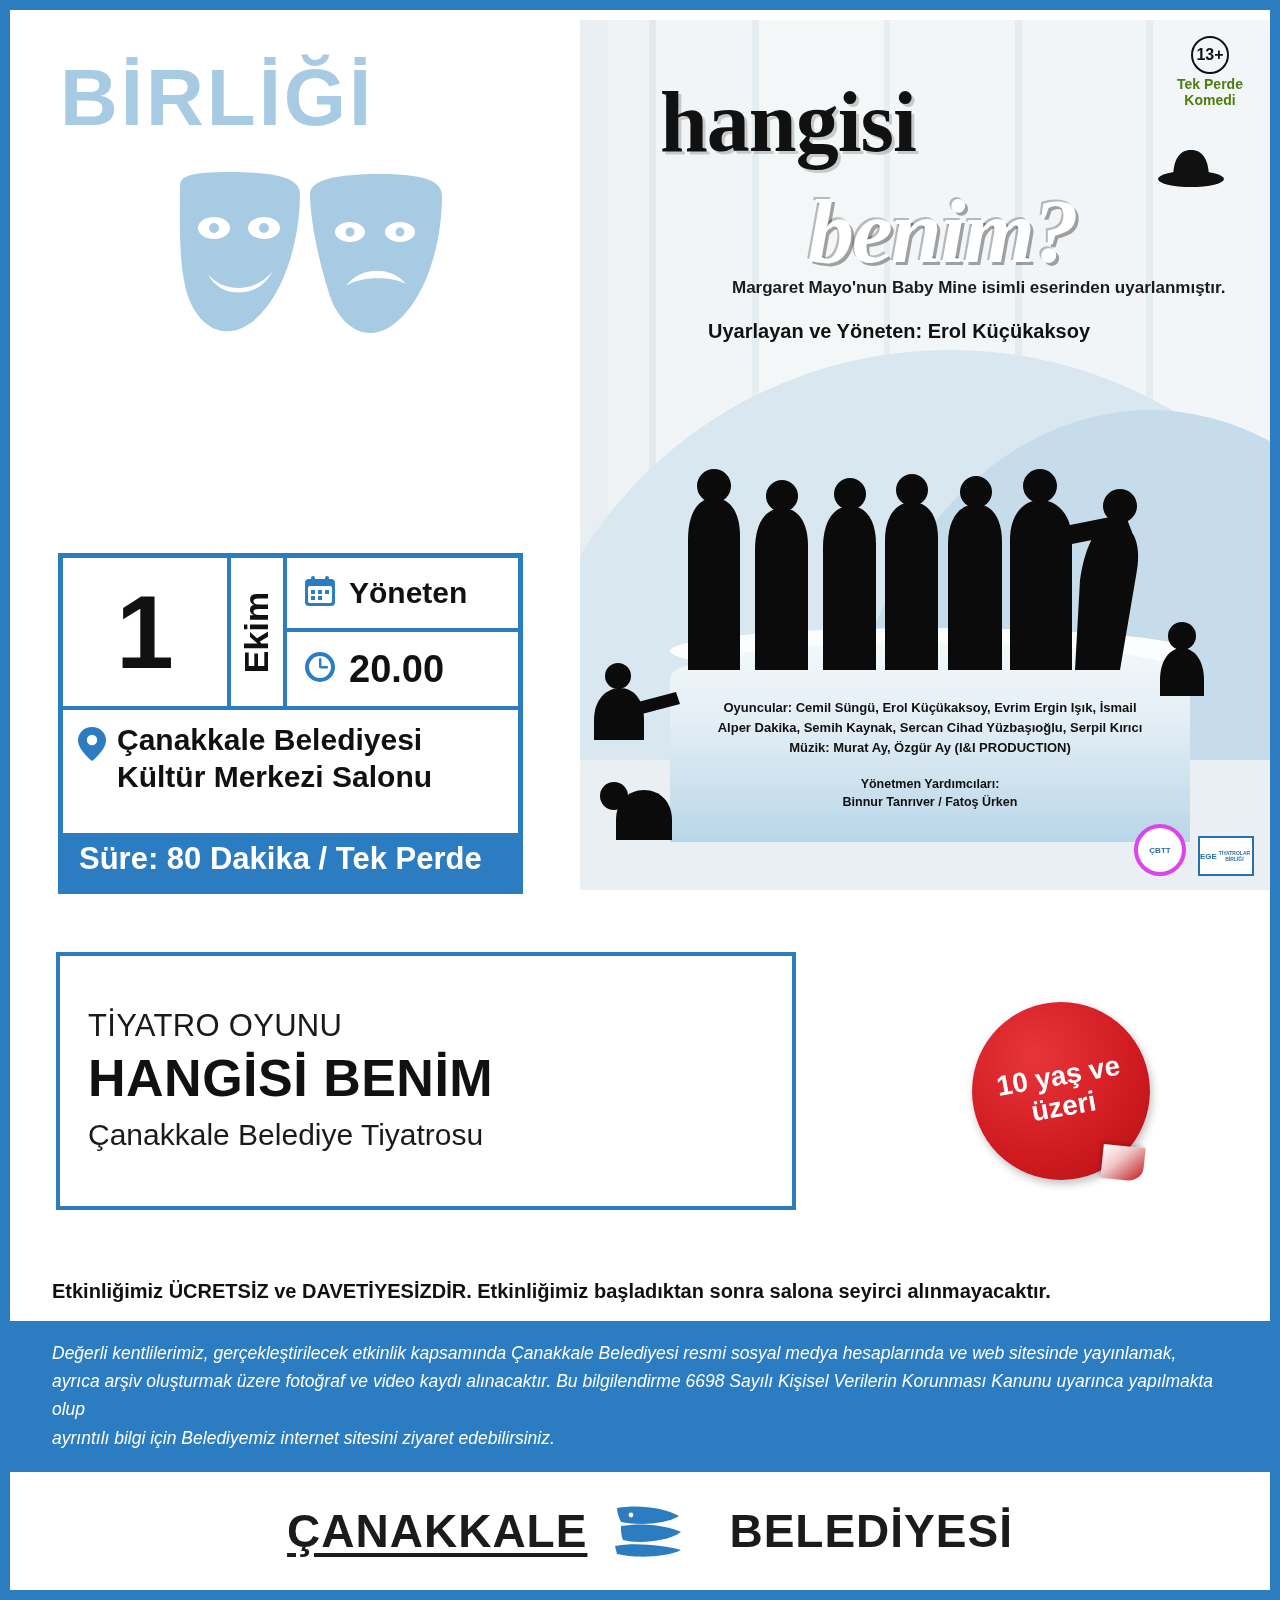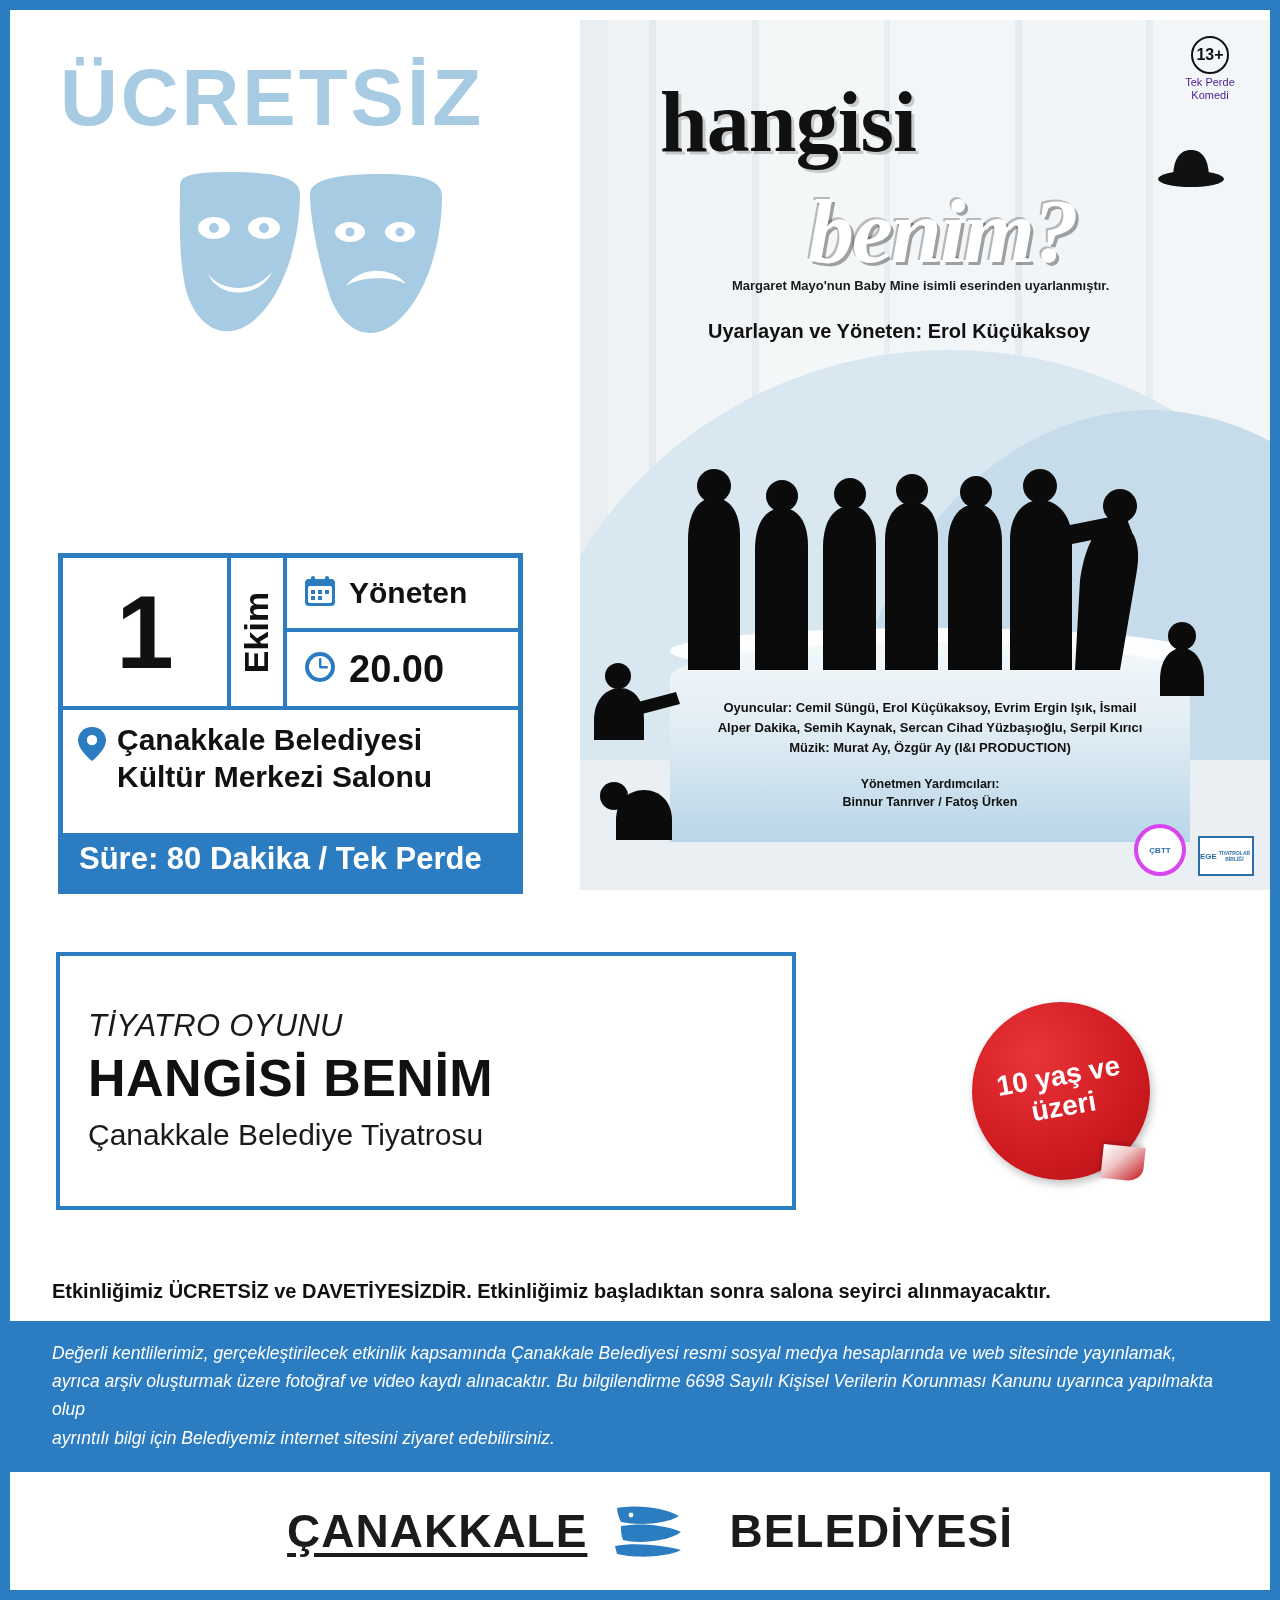--- a/index.html
+++ b/index.html
@@ -121,36 +121,36 @@
     font-family: "Liberation Serif", serif;
     font-weight: bold; font-style: italic; font-size: 92px; color: #fff;
     letter-spacing: -2px;
     text-shadow: 3px 3px 0 rgba(0,0,0,.35), -2px -2px 0 rgba(0,0,0,.25);
   }
   .pp-hat {
     position: absolute; right: 44px; top: 126px; width: 70px; height: 42px;
   }
   .pp-sub1 {
     position: absolute; left: 152px; top: 258px;
-    font-size: 13px; font-weight: bold; color: #1b1b1b;
+    font-size: 17px; font-weight: bold; color: #1b1b1b;
   }
   .pp-sub2 {
     position: absolute; left: 128px; top: 300px;
     font-size: 20px; font-weight: bold; color: #111;
   }
   .pp-badge {
     position: absolute; right: 14px; top: 16px;
     text-align: center; width: 92px;
   }
   .pp-badge .ring {
     width: 38px; height: 38px; border: 2.5px solid #111; border-radius: 50%;
     margin: 0 auto 2px auto; font-size: 16px; font-weight: bold; color: #111;
     display: flex; align-items: center; justify-content: center;
   }
-  .pp-badge .bt { font-size: 11px; font-weight: normal; color: #4c1d95; line-height: 1.15; }
+  .pp-badge .bt { font-size: 14px; font-weight: bold; color: #4d7c0f; line-height: 1.15; }
 
   .pp-stage {
     position: absolute; left: 90px; bottom: 48px; width: 520px; height: 200px;
     background: linear-gradient(180deg,#f4f8fa 0%, #e3eef5 40%, #b9d6e8 100%);
     border-radius: 50%/18% 18% 0 0;
   }
   .pp-stage-top {
     position: absolute; left: 90px; bottom: 216px; width: 520px; height: 46px;
     background: #fbfdfe; border-radius: 50%;
   }
@@ -177,21 +177,21 @@
   }
   .silhouettes { position: absolute; left: 0; bottom: 0; width: 100%; height: 100%; }
 
   
   .info-box {
     position: absolute; left: 46px; top: 942px;
     width: 740px; height: 258px;
     border: 4px solid #2b7cc0; background: #fff;
     padding: 52px 0 0 28px;
   }
-  .info-kicker { font-size: 31px; color: #1a1a1a; letter-spacing: .3px; font-style: italic; }
+  .info-kicker { font-size: 31px; color: #1a1a1a; letter-spacing: .3px; }
   .info-title { font-size: 52px; font-weight: bold; color: #111; margin-top: 4px; letter-spacing: .5px; }
   .info-sub { font-size: 30px; color: #1a1a1a; margin-top: 10px; }
 
   
   .age-sticker {
     position: absolute; left: 962px; top: 992px;
     width: 178px; height: 178px;
   }
   .age-sticker .circle {
     position: absolute; inset: 0;
@@ -239,21 +239,21 @@
   .footer-word.u { text-decoration: underline; text-underline-offset: 6px; }
   .footer-logo { width: 78px; height: 58px; }
 </style>
 </head>
 <body>
 
 <div class="poster">
  <div class="poster-inner">
 
   <div class="tiyatro-block">
-    <div class="tiyatro-word">ÜCRETSİZ</div>
+    <div class="tiyatro-word">BİRLİĞİ</div>
     <div class="masks">
       <svg width="300" height="200" viewBox="0 0 300 200" xmlns="http://www.w3.org/2000/svg">
         <g fill="#a8cbe4">
           <path d="M20 20 C20 10 30 6 70 6 C118 6 140 12 140 28 C140 80 120 140 86 160 C62 174 36 160 26 124 C18 92 20 46 20 20 Z"></path>
           <path d="M150 28 C150 14 176 8 220 8 C262 8 282 14 282 30 C282 84 262 142 228 162 C204 176 178 160 168 124 C158 92 150 52 150 28 Z"></path>
         </g>
         <g fill="#ffffff">
           <ellipse cx="54" cy="62" rx="16" ry="11"></ellipse>
           <ellipse cx="104" cy="62" rx="16" ry="11"></ellipse>
           <path d="M48 108 C62 126 94 128 112 106 C100 132 60 134 48 108 Z"></path>

